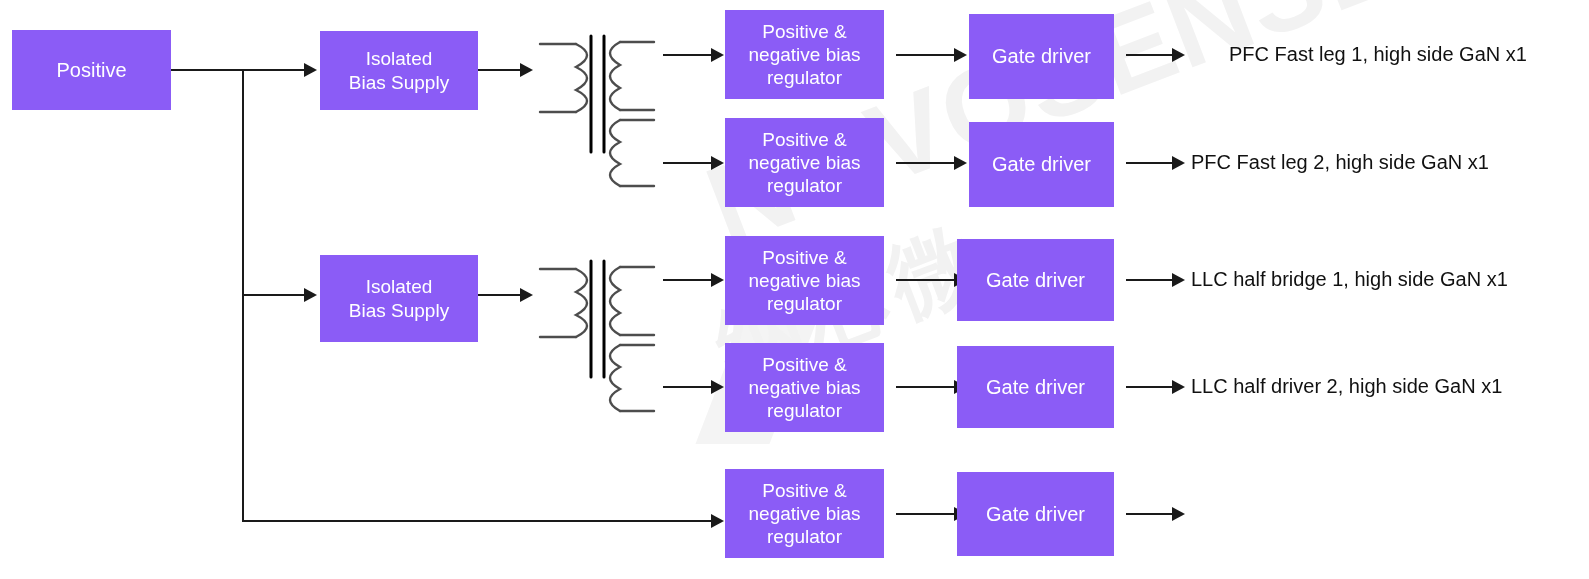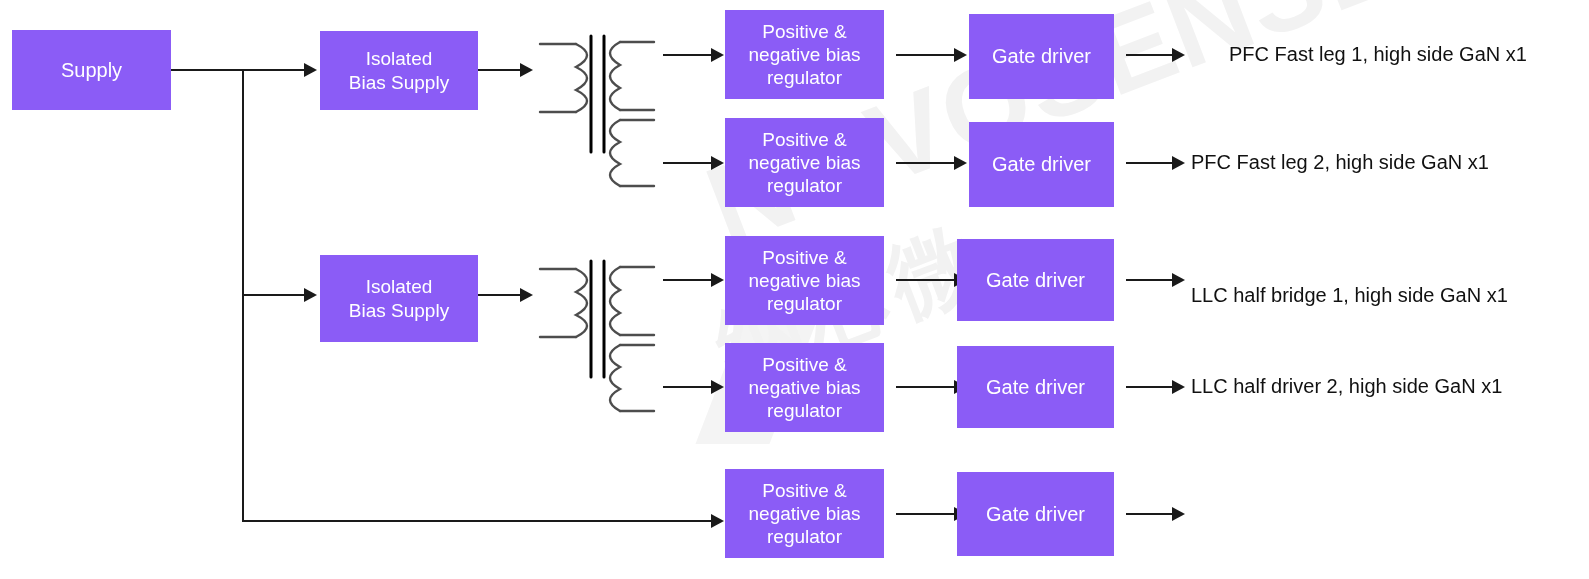--- a/index.html
+++ b/index.html
@@ -43,21 +43,21 @@
 </head>
 <body>
 
 <div id="stage">
 
   <div class="wm-slash"></div>
   <div class="wm wm-main">NOVOSENSE</div>
   <div class="wm wm-sub">纳芯微</div>
 
   <div class="box f-20" style="left:12px;top:30px;width:159px;height:80px;">
-    <span class="box-lbl">Supply</span>
+    <span class="box-lbl">Positive</span>
   </div>
 
   <div class="line hline" style="left:171px;top:69px;width:135px;"></div>
   <div class="arrow" style="left:304px;top:63px;"></div>
 
   <div class="line vline" style="left:242px;top:70px;height:452px;"></div>
 
   <div class="line hline" style="left:242px;top:294px;width:64px;"></div>
   <div class="arrow" style="left:304px;top:288px;"></div>
 
@@ -196,16 +196,16 @@
   <div class="arrow" style="left:1172px;top:273px;"></div>
 
   <div class="line hline" style="left:1126px;top:386px;width:48px;"></div>
   <div class="arrow" style="left:1172px;top:380px;"></div>
 
   <div class="line hline" style="left:1126px;top:513px;width:48px;"></div>
   <div class="arrow" style="left:1172px;top:507px;"></div>
 
   <div class="outlbl" style="left:1229px;top:43px;">PFC Fast leg 1, high side GaN x1</div>
   <div class="outlbl" style="left:1191px;top:151px;">PFC Fast leg 2, high side GaN x1</div>
-  <div class="outlbl" style="left:1191px;top:268px;margin-top:16px;">LLC half bridge 1, high side GaN x1</div>
+  <div class="outlbl" style="left:1191px;top:268px;">LLC half bridge 1, high side GaN x1</div>
   <div class="outlbl" style="left:1191px;top:375px;">LLC half driver 2, high side GaN x1</div>
 
 </div>
 
 </body></html>

